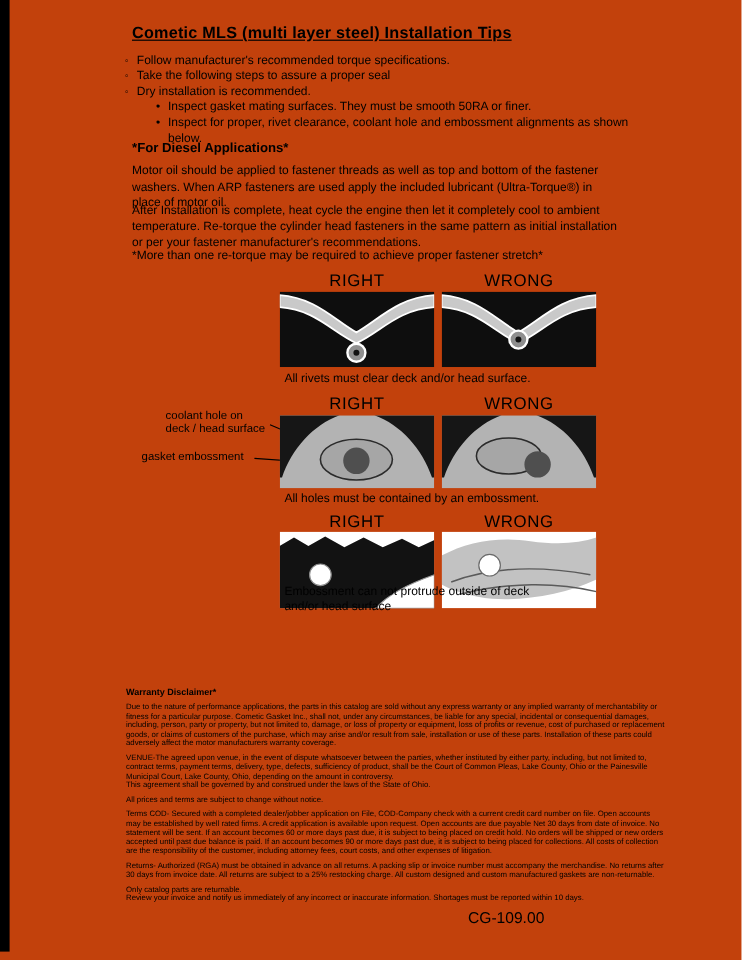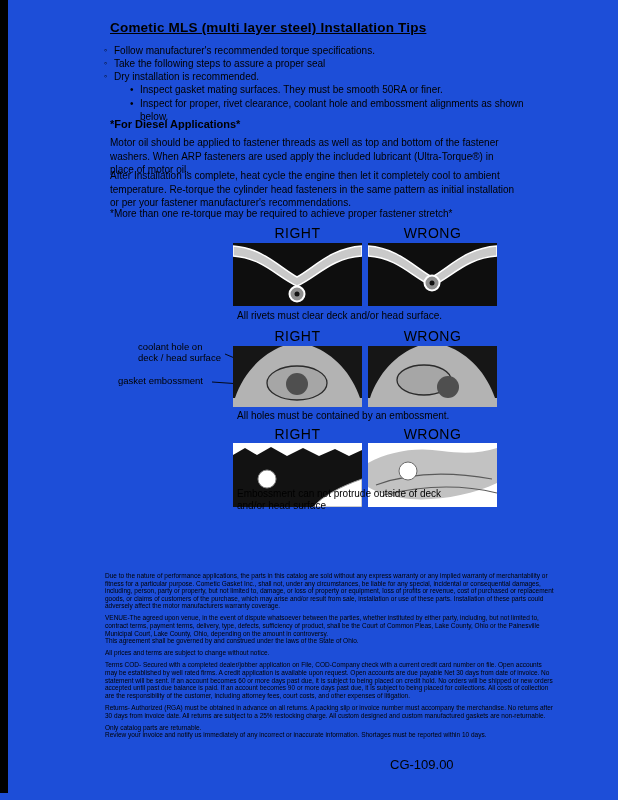--- a/index.html
+++ b/index.html
@@ -1,19 +1,19 @@
 <!DOCTYPE html>
 <html><head>
 <meta charset="utf-8">
 <style>
   html,body{margin:0;padding:0;background:#ffffff;}
   .page{
     position:relative;
     width:618px;height:800px;
-    background:#1d4ed8;
+    background:#c2410c;
     font-family:"Liberation Sans", sans-serif;
     color:#000;
     overflow:hidden;
   }
   .left-bar{position:absolute;left:0;top:0;width:8px;height:793px;background:#000;}
   .abs{position:absolute;}
   .title{
     left:110px;top:20px;
     font-size:13.5px;font-weight:bold;text-decoration:underline;
     letter-spacing:0.2px;
@@ -149,20 +149,21 @@
       <path d="M0,20 C22,8 48,4 74,8 C96,11 114,10 129,5 L129,40 C104,52 70,58 42,56 C26,54 10,50 0,44 Z" fill="#c2c2c2"></path>
       <path d="M8,42 C40,30 80,28 124,36" fill="none" stroke="#5a5a5a" stroke-width="1.2"></path>
       <path d="M16,52 C56,42 96,42 129,50" fill="none" stroke="#5a5a5a" stroke-width="1.2"></path>
       <circle cx="40" cy="28" r="9" fill="#ffffff" stroke="#6a6a6a" stroke-width="1"></circle>
     </svg>
   </div>
   <div class="abs caption preline" style="top:488px;">Embossment can not protrude outside of deck
 and/or head surface</div>
 
   <div class="abs disclaimer">
+    <h4>Warranty Disclaimer*</h4>
     <p class="preline">Due to the nature of performance applications, the parts in this catalog are sold without any express warranty or any implied warranty of merchantability or fitness for a particular purpose.  Cometic Gasket Inc., shall not, under any circumstances, be liable for any special, incidental or consequential damages, including, person, party or property, but not limited to, damage, or loss of property or equipment, loss of profits or revenue, cost of purchased or replacement goods, or claims of customers of the purchase, which may arise and/or result from sale, installation or use of these parts.  Installation of these parts could adversely affect the motor manufacturers warranty coverage.</p>
     <p class="preline">VENUE-The agreed upon venue, in the event of dispute whatsoever between the parties, whether instituted by either party, including, but not limited to, contract terms, payment terms, delivery, type, defects, sufficiency of product, shall be the Court of Common Pleas, Lake County, Ohio or the Painesville Municipal Court, Lake County, Ohio, depending on the amount in controversy.
 This agreement shall be governed by and construed under the laws of the State of Ohio.</p>
     <p class="preline">All prices and terms are subject to change without notice.</p>
     <p class="preline">Terms COD- Secured with a completed dealer/jobber application on File, COD-Company check with a current credit card number on file.  Open accounts may be established by well rated firms.  A credit application is available upon request.  Open accounts are due payable Net 30 days from date of invoice.  No statement will be sent.  If an account becomes 60 or more days past due, it is subject to being placed on credit hold.  No orders will be shipped or new orders accepted until past due balance is paid.  If an account becomes 90 or more days past due, it is subject to being placed for collections.  All costs of collection are the responsibility of the customer, including attorney fees, court costs, and other expenses of litigation.</p>
     <p class="preline">Returns- Authorized (RGA) must be obtained in advance on all returns.  A packing slip or invoice number must accompany the merchandise.  No returns after 30 days from invoice date.  All returns are subject to a 25% restocking charge.  All custom designed and custom manufactured gaskets are non-returnable.</p>
     <p class="preline">Only catalog parts are returnable.
 Review your invoice and notify us immediately of any incorrect or inaccurate information.  Shortages must be reported within 10 days.</p>
   </div>
 

